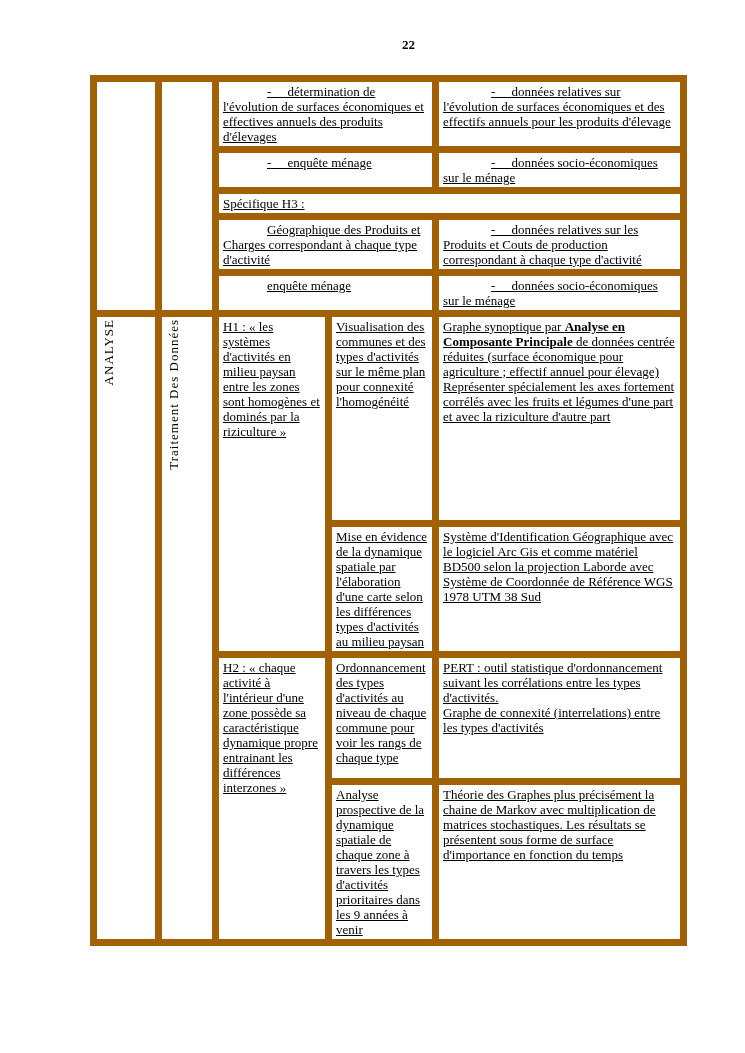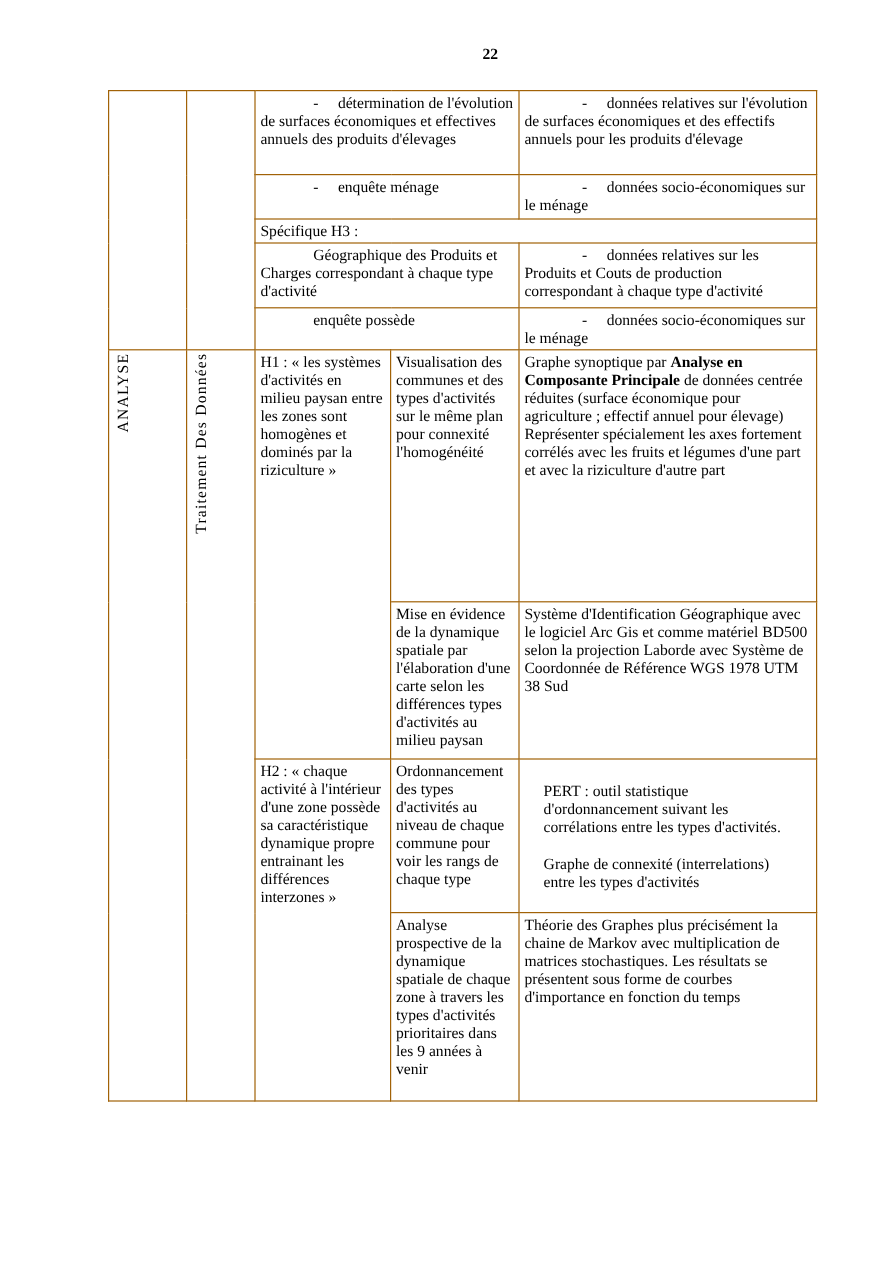--- a/index.html
+++ b/index.html
@@ -16,44 +16,45 @@
     font-size: 13px;
     font-weight: bold;
   }
   .table-wrap { position: absolute; top: 75px; left: 90px; }
   table.doc {
     border-collapse: collapse;
     table-layout: fixed;
     width: 590px;
   }
   table.doc td {
-    border: 1px solid #a16207;
+    border: 7px solid #a16207;
     padding: 2px 4px;
     vertical-align: top;
     line-height: 15px;
     text-align: left;
     overflow: hidden;
     word-wrap: break-word;
+    text-decoration: underline;
   }
   td.ind44 { text-indent: 44px; }
   td.ind48 { text-indent: 48px; }
   td.center { text-align: center; }
   td.just { text-align: justify; }
   td.mid { vertical-align: middle; }
   td.nobb { border-bottom-style: hidden; }
   td.tight { padding: 1px 4px; margin-left: 24px; }
   td.vcell { text-align: center; vertical-align: middle; }
   .vtext {
     display: inline-block;
     writing-mode: vertical-rl;
     transform: rotate(180deg);
     white-space: nowrap;
     letter-spacing: 1px;
   }
-  .tool-para { margin: 16px; }
+  .tool-para { margin: 0; }
 </style>
 </head>
 <body>
 
 <div class="page-number">22</div>
 
 <div class="table-wrap">
   <table class="doc">
     <colgroup>
       <col style="width:65px">
@@ -75,21 +76,21 @@
       <td class="ind48">-&nbsp;&nbsp;&nbsp;&nbsp; données socio-économiques sur le ménage</td>
     </tr>
     <tr style="height:19px">
       <td colspan="3" class="center tight">Spécifique H3 :</td>
     </tr>
     <tr style="height:54px">
       <td colspan="2" class="ind44">Géographique des Produits et Charges correspondant à chaque type d'activité</td>
       <td class="ind48">-&nbsp;&nbsp;&nbsp;&nbsp; données relatives sur les Produits et Couts de production correspondant à chaque type d'activité</td>
     </tr>
     <tr style="height:32px">
-      <td colspan="2" class="ind44">enquête possède</td>
+      <td colspan="2" class="ind44">enquête ménage</td>
       <td class="ind48">-&nbsp;&nbsp;&nbsp;&nbsp; données socio-économiques sur le ménage</td>
     </tr>
 
     <tr style="height:210px">
       <td rowspan="4" class="vcell">
         <span class="vtext">ANALYSE</span>
       </td>
       <td rowspan="4" class="vcell">
         <span class="vtext">Traitement Des Données</span>
       </td>
@@ -104,17 +105,17 @@
     <tr style="height:127px">
       <td rowspan="2" class="just">H2 : « chaque activité à l'intérieur d'une zone possède sa caractéristique dynamique propre entrainant les différences interzones »</td>
       <td class="just">Ordonnancement des types d'activités au niveau de chaque commune pour voir les rangs de chaque type</td>
       <td class="just">
         <div class="tool-para">PERT : outil statistique d'ordonnancement suivant les corrélations entre les types d'activités.</div>
         <div class="tool-para">Graphe de connexité (interrelations) entre les types d'activités</div>
       </td>
     </tr>
     <tr style="height:157px">
       <td class="just">Analyse prospective de la dynamique spatiale de chaque zone à travers les types d'activités prioritaires dans les 9 années à venir</td>
-      <td class="just">Théorie des Graphes plus précisément la chaine de Markov avec multiplication de matrices stochastiques. Les résultats se présentent sous forme de courbes d'importance en fonction du temps</td>
+      <td class="just">Théorie des Graphes plus précisément la chaine de Markov avec multiplication de matrices stochastiques. Les résultats se présentent sous forme de surface d'importance en fonction du temps</td>
     </tr>
   </tbody>
     </table>
 </div>
 
 </body></html>

